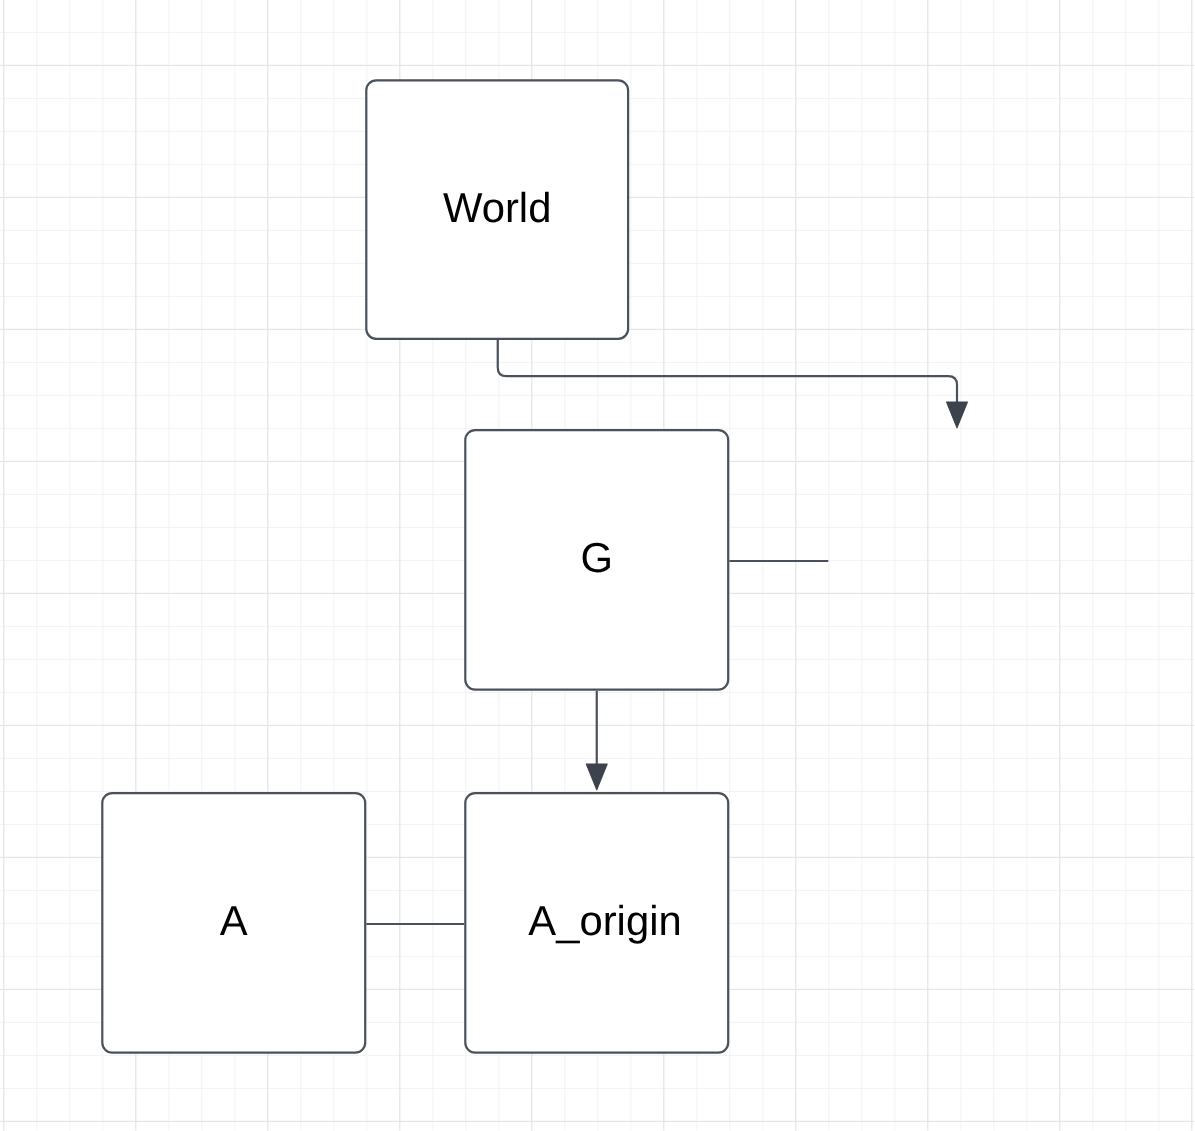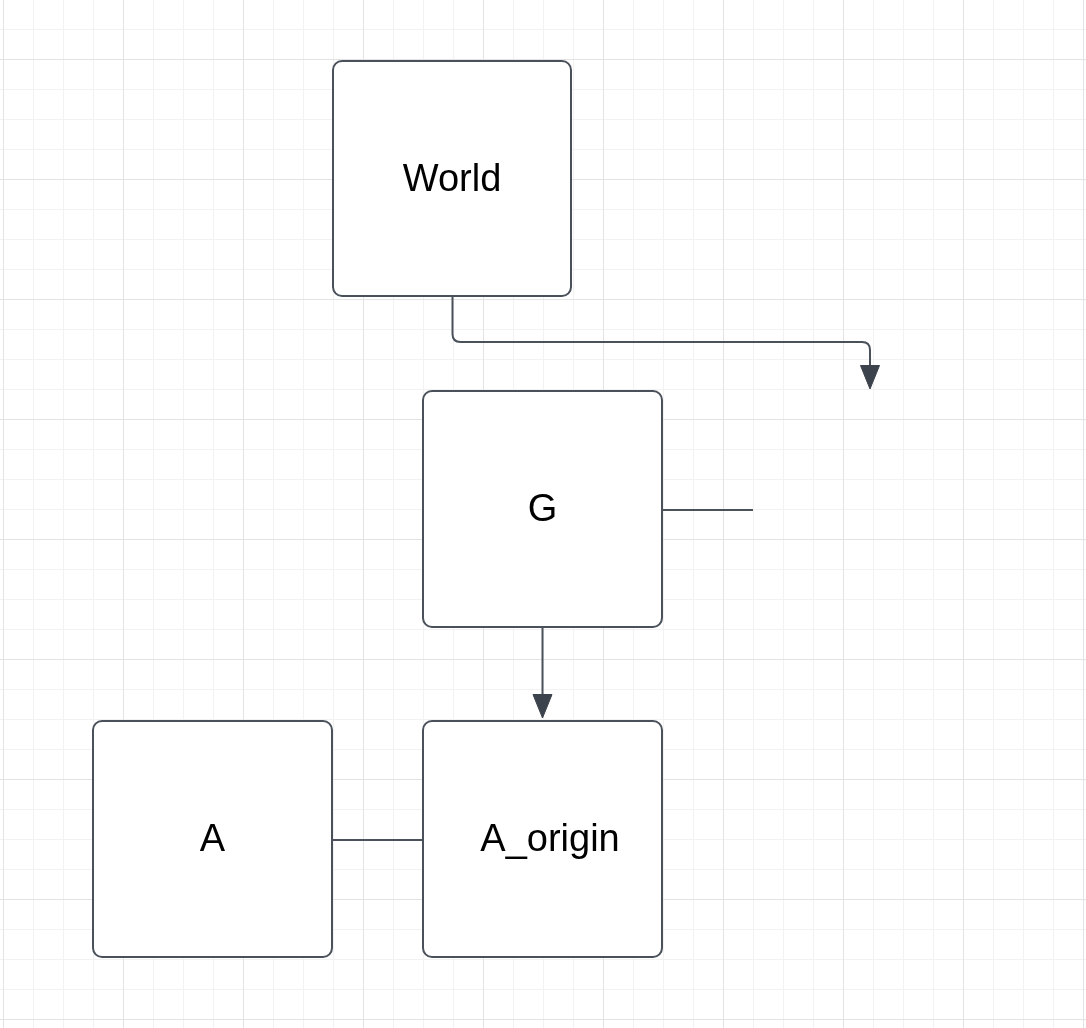--- a/index.html
+++ b/index.html
@@ -45,21 +45,21 @@
     border-radius:10px;
     display:flex;align-items:center;justify-content:center;
     cursor:default;
   }
   .node .label{
     font-size:38px;
     color:var(--text);
     white-space:nowrap;
     line-height:1.2;
   }
-  .node-world   {left:332px;top:60px; width:240px;height:237px;}
+  .node-world   {left:332px;top:72px; width:240px;height:237px;}
   .node-g       {left:422px;top:390px;width:241px;height:238px;}
   .node-gorigin {left:753px;top:390px;width:238px;height:238px;}
   .node-a       {left:92px; top:720px;width:241px;height:238px;}
   .node-aorigin {left:422px;top:720px;width:241px;height:238px;padding-left:15px;}
 </style>
 </head>
 <body>
 
 <div class="canvas">
 

